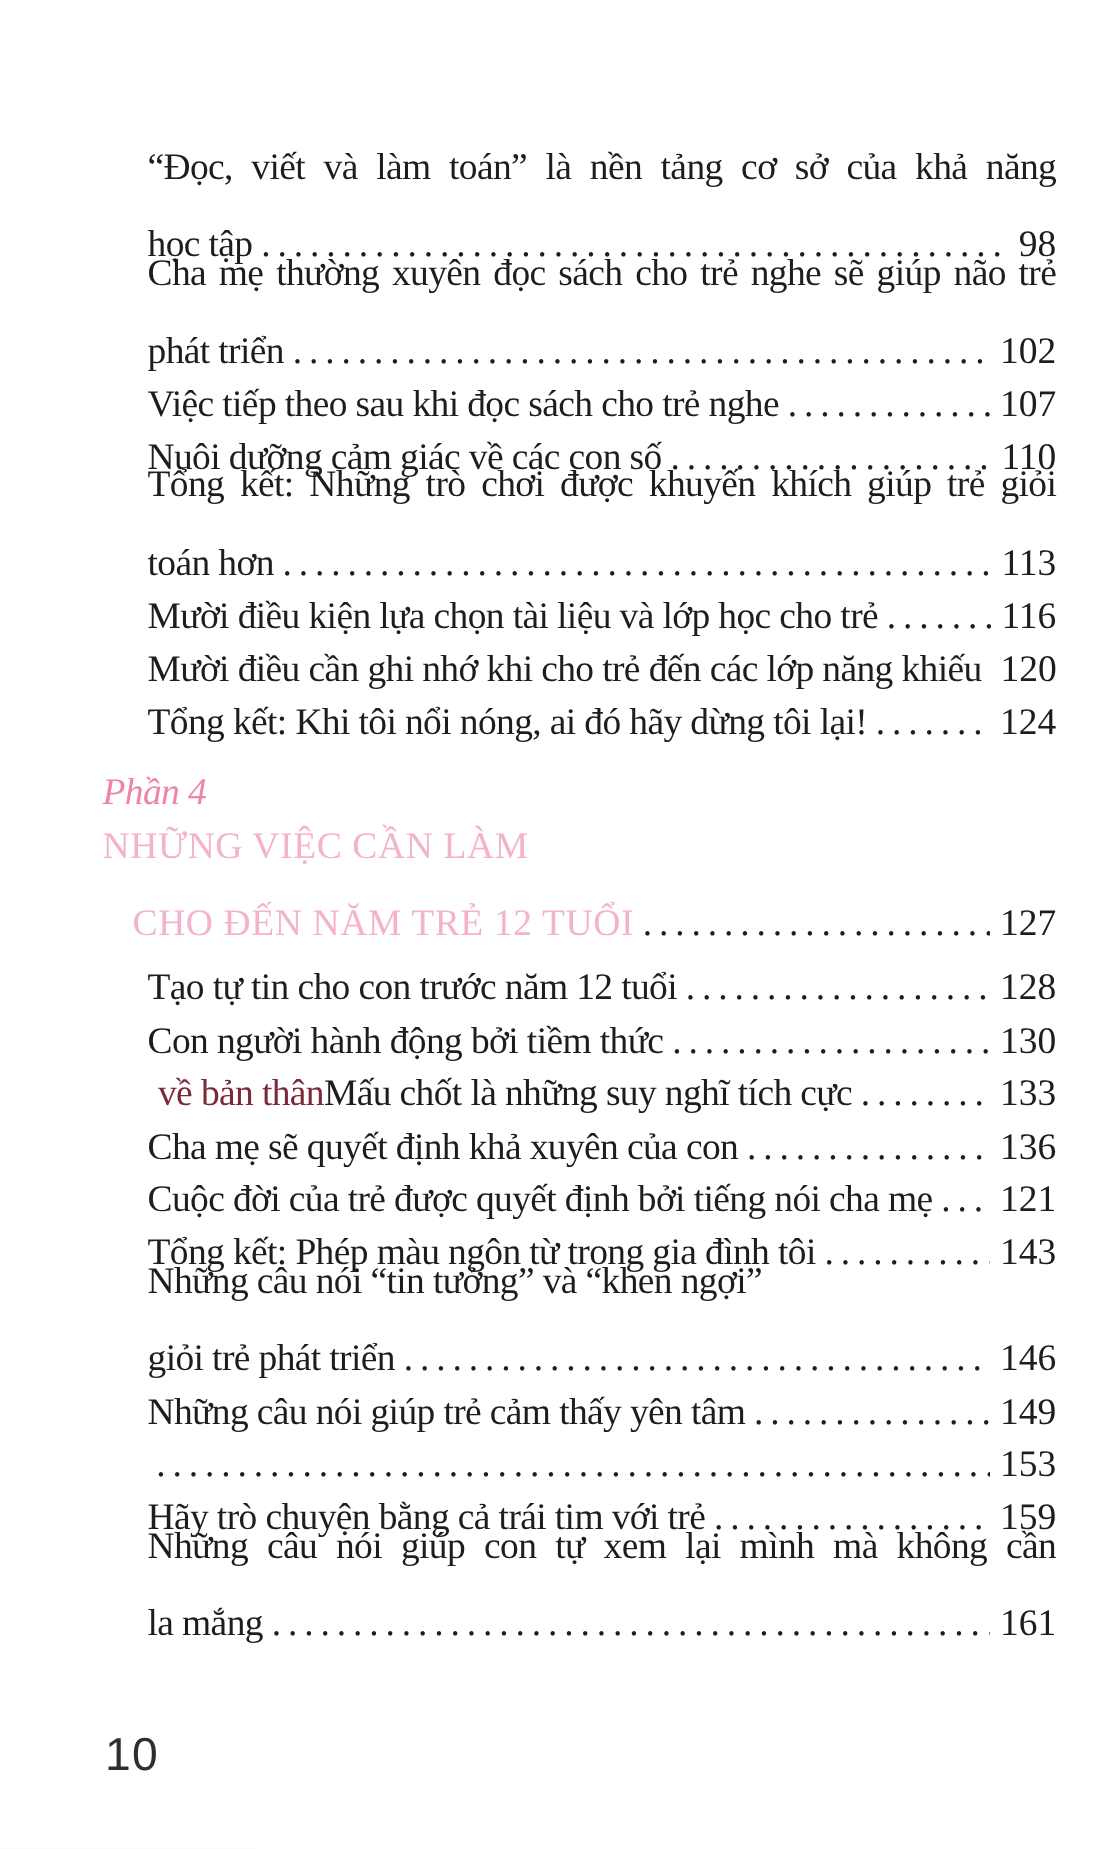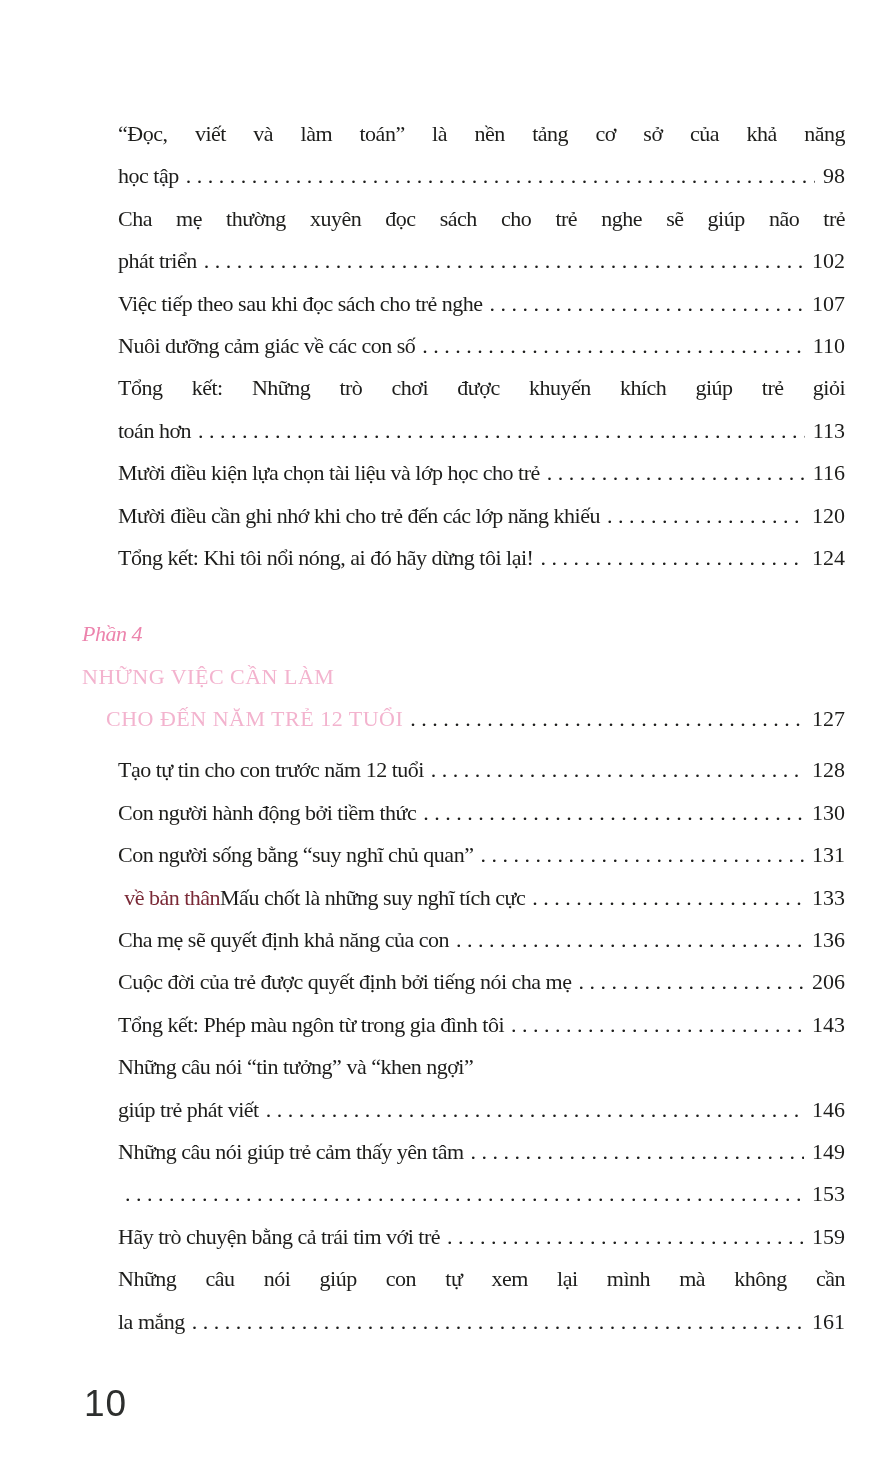--- a/index.html
+++ b/index.html
@@ -15,21 +15,21 @@
     position:relative;
     width:892px;height:1479px;
     background:var(--paper);
     overflow:hidden;
     font-family:"Liberation Serif","DejaVu Serif",serif;
     color:var(--text);
   }
   .toc{
     position:absolute;
     top:113px;left:118px;width:727px;
-    font-size:22px;
+    font-size:30px;
     letter-spacing:-0.5px;
   }
   .line{
     height:42.4px;
     line-height:42.4px;
     white-space:nowrap;
   }
   .line.wrap{white-space:normal;}
   .line.justify{
     text-align:justify;
@@ -45,21 +45,21 @@
     min-width:0;
     overflow:hidden;
     white-space:nowrap;
     margin:0 8px 0 7px;
   }
   .dots::after{
     content:"..........................................................................................................";
     letter-spacing:5.5px;
     color:var(--text);
   }
-  .pg{flex:0 0 auto;letter-spacing:0;}
+  .pg{flex:0 0 auto;letter-spacing:0;margin-top:20px;}
   .tint{color:var(--tint);margin-left:0.28em;}
   .section-title{
     margin-top:34px;
     margin-left:-36px;
     color:var(--pink);
     font-style:italic;
   }
   .section-sub{
     margin-left:-36px;
     color:var(--pink-faded);
@@ -141,48 +141,43 @@
         <span class="txt">Tạo tự tin cho con trước năm 12 tuổi</span>
         <span class="dots"></span>
         <span class="pg">128</span>
       </div>
       <div class="line entry">
         <span class="txt">Con người hành động bởi tiềm thức</span>
         <span class="dots"></span>
         <span class="pg">130</span>
       </div>
       <div class="line entry">
-        <span class="txt">Con người sống bằng “suy nghĩ chủ quan”</span>
-        <span class="dots"></span>
-        <span class="pg">131</span>
-      </div>
-      <div class="line entry">
         <span class="txt tint">về bản thân</span>
         <span class="txt">Mấu chốt là những suy nghĩ tích cực</span>
         <span class="dots"></span>
         <span class="pg">133</span>
       </div>
       <div class="line entry">
-        <span class="txt">Cha mẹ sẽ quyết định khả năng của con</span>
+        <span class="txt">Cha mẹ sẽ quyết định khả xuyên của con</span>
         <span class="dots"></span>
         <span class="pg">136</span>
       </div>
       <div class="line entry">
         <span class="txt">Cuộc đời của trẻ được quyết định bởi tiếng nói cha mẹ</span>
         <span class="dots"></span>
-        <span class="pg">206</span>
+        <span class="pg">121</span>
       </div>
       <div class="line entry">
         <span class="txt">Tổng kết: Phép màu ngôn từ trong gia đình tôi</span>
         <span class="dots"></span>
         <span class="pg">143</span>
       </div>
       <div class="line wrap"><span class="txt">Những câu nói “tin tưởng” và “khen ngợi”</span></div>
       <div class="line entry">
-        <span class="txt">giúp trẻ phát viết</span>
+        <span class="txt">giỏi trẻ phát triển</span>
         <span class="dots"></span>
         <span class="pg">146</span>
       </div>
       <div class="line entry">
         <span class="txt">Những câu nói giúp trẻ cảm thấy yên tâm</span>
         <span class="dots"></span>
         <span class="pg">149</span>
       </div>
       <div class="line entry">
         <span class="dots"></span>

